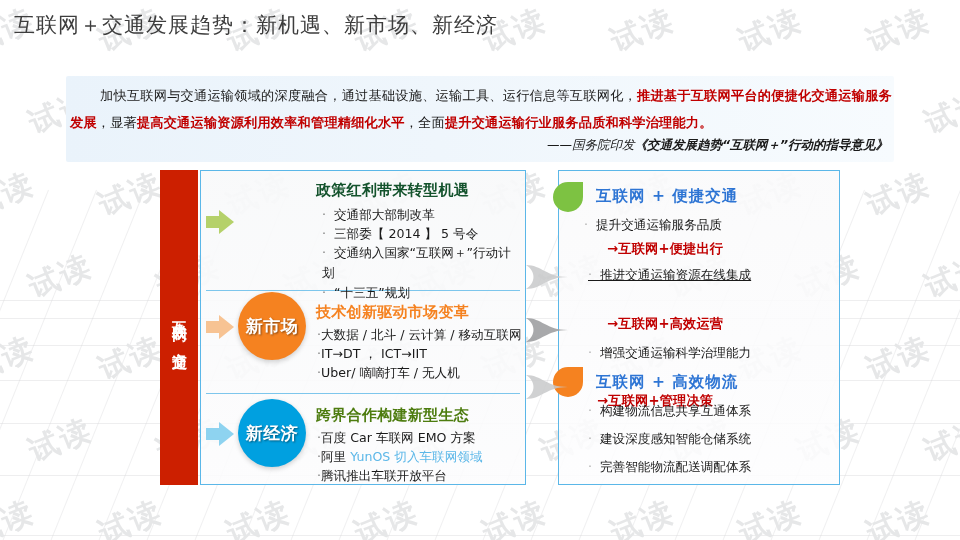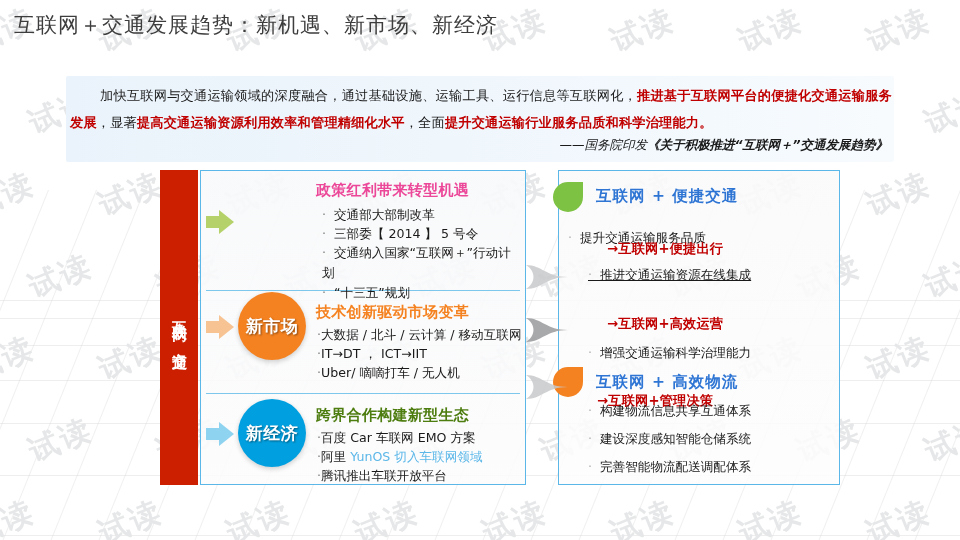--- a/index.html
+++ b/index.html
@@ -260,35 +260,35 @@
 
 <div id="sheet">
 
   <div id="page-title" style="color: rgb(61, 61, 61);">互联网＋交通发展趋势：新机遇、新市场、新经济</div>
 
   <div id="quote-box"></div>
   <div id="quote-text">
     <span class="ind"></span><span>加快互联网与交通运输领域的深度融合，通过基础设施、运输工具、运行信息等互联网化，</span><span class="red">推进基于互联网平台的便捷化交通运输服务发展</span><span>，显著</span><span class="red">提高交通运输资源利用效率和管理精细化水平</span><span>，全面</span><span class="red">提升交通运输行业服务品质和科学治理能力。</span>
   </div>
   <div id="quote-src">
-    <span>——国务院印发</span><b>《关于积极推进“互联网＋”交通发展趋势》</b>
+    <span>——国务院印发</span><b>《交通发展趋势“互联网＋”行动的指导意见》</b>
   </div>
 
   <div id="red-bar" style="background: rgb(204, 31, 0);"></div>
   <div id="red-bar-text">互联网+交通</div>
 
   <div id="mid-panel"></div>
   <div class="mid-sep" style="top:290px;"></div>
   <div class="mid-sep" style="top:393px;"></div>
 
   <div class="fat-arrow" style="left:206px; top:210px;">
     <div class="stem" style="background: rgb(181, 209, 106);"></div>
     <div class="head" style="border-left: 15px solid rgb(181, 209, 106);"></div>
   </div>
-  <div class="sec-title" id="t1" style="left: 316px; top: 181px; color: #ec4899;">政策红利带来转型机遇</div>
+  <div class="sec-title" id="t1" style="left: 316px; top: 181px; color: #14532d;">政策红利带来转型机遇</div>
   <div class="bul" style="left:322px; top:205px;">
     <span class="dot">·&nbsp;&nbsp;</span><span>交通部大部制改革</span>
   </div>
   <div class="bul" style="left:322px; top:224px;">
     <span class="dot">·&nbsp;&nbsp;</span><span>三部委【 2014 】 5 号令</span>
   </div>
   <div class="bul" style="left:322px; top:243px; width:196px; line-height:20px;">
     <span class="dot">·&nbsp;&nbsp;</span><span>交通纳入国家“互联网＋”行动计划</span>
   </div>
   <div class="bul" style="left:322px; top:283px;">
@@ -334,21 +334,21 @@
     <path d="M2,1 C18,1 22,13 44,13 C22,13 18,25 2,25 C12,19 12,7 2,1 Z" fill="#9fa0a2" opacity=".9"></path>
   </svg>
   <svg class="gchev" style="left:524px; top:374px;" viewBox="0 0 46 26">
     <path d="M2,1 C18,1 22,13 44,13 C22,13 18,25 2,25 C12,19 12,7 2,1 Z" fill="#c8c9ca" opacity=".85"></path>
   </svg>
 
   <div id="right-panel"></div>
 
   <div class="leaf" id="leaf1" style="left: 553px; top: 182px; background: rgb(125, 194, 66);"></div>
   <div class="r-title wrapw" style="left: 596px; top: 187px; color: rgb(46, 117, 212);">互联网 + 便捷交通</div>
-  <div class="r-bul" style="left:568px; top:212px;margin-top:13px;">
+  <div class="r-bul" style="left:584px; top:212px;">
     <span class="dot">·&nbsp;&nbsp;</span><span>提升交通运输服务品质</span>
   </div>
   <div class="r-arrow" style="left: 607px; top: 240px; color: rgb(192, 0, 0);">→互联网+便捷出行</div>
   <div class="r-bul" style="left:588px; top:262px; width:186px; line-height:26px;text-decoration:underline;">
     <span class="dot">·&nbsp;&nbsp;</span><span>推进交通运输资源在线集成</span>
   </div>
   <div class="r-arrow" style="left: 607px; top: 315px; color: rgb(192, 0, 0);">→互联网+高效运营</div>
   <div class="r-bul" style="left:588px; top:340px; width:186px; line-height:26px;">
     <span class="dot">·&nbsp;&nbsp;</span><span>增强交通运输科学治理能力</span>
   </div>

